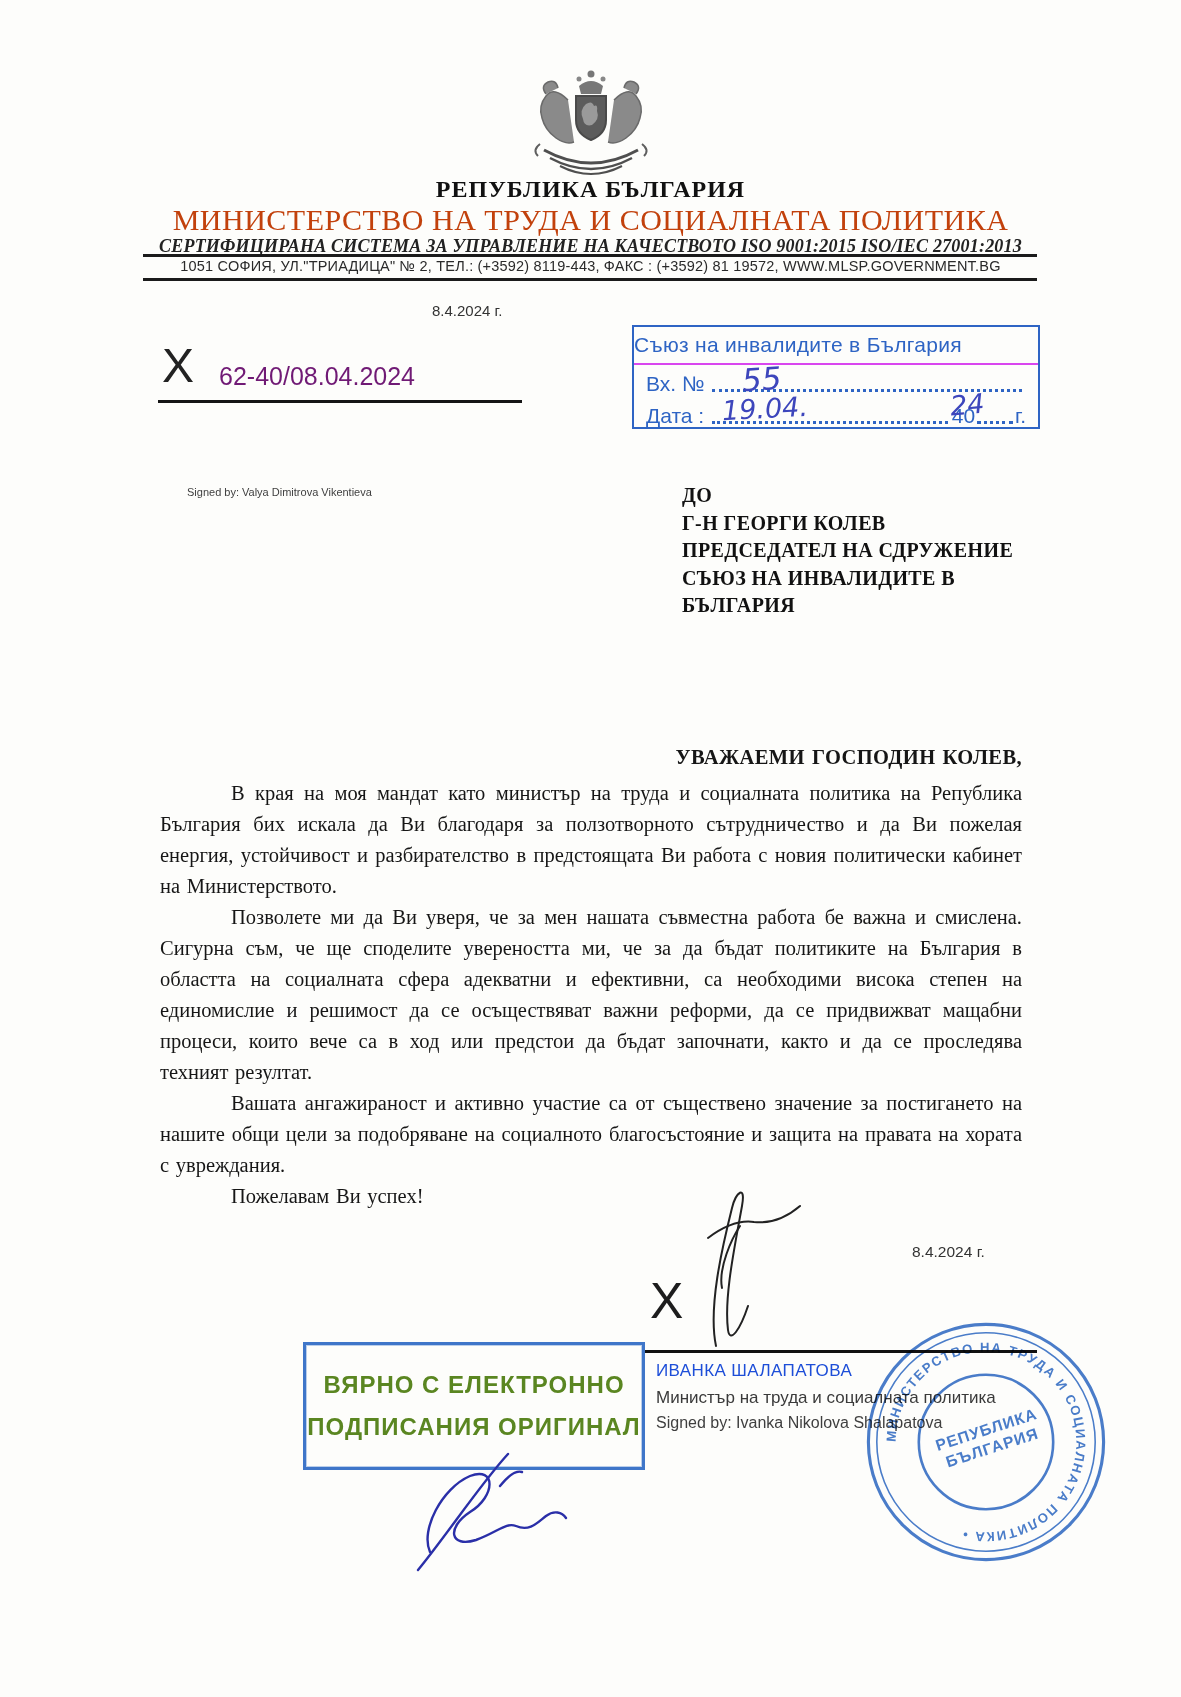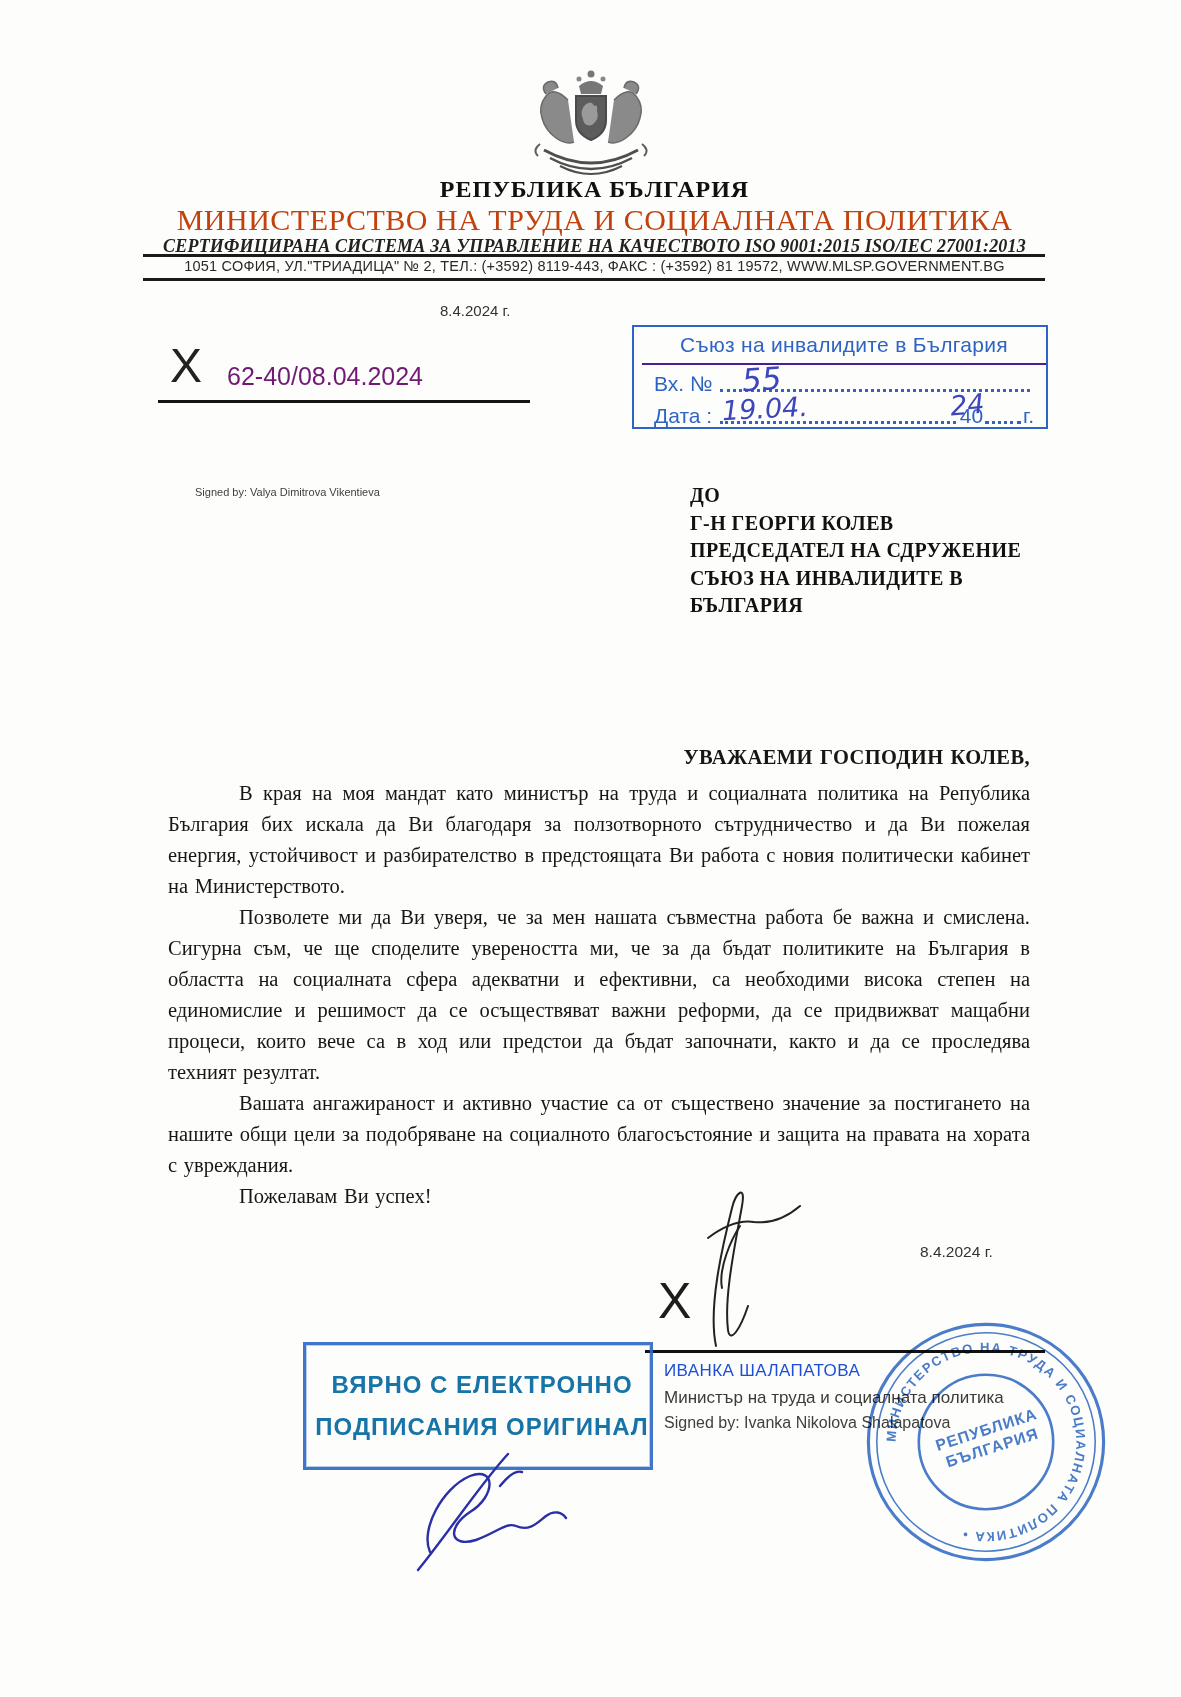--- a/index.html
+++ b/index.html
@@ -1,39 +1,39 @@
 <!DOCTYPE html>
 <html><head>
 <meta charset="utf-8">
 <style>
   html,body{margin:0;padding:0;background:#9a9a9a;}
   .page{
     position:relative;width:1181px;height:1697px;margin:0 auto;
     background:#fdfdfb;overflow:hidden;
     font-family:"Liberation Serif",serif;color:#1c1c1c;
   }
-  .abs{position:absolute;padding-left:8px;}
+  .abs{position:absolute;}
   .center{left:0;right:0;text-align:center;}
   .sans{font-family:"Liberation Sans",sans-serif;}
 
   
   .h-republic{top:176px;font-size:24px;font-weight:bold;letter-spacing:1px;color:#111;}
   .h-ministry{top:203px;font-size:30px;font-weight:normal;letter-spacing:.5px;color:#c2410c;}
   .h-cert{top:236px;font-size:18px;font-style:italic;font-weight:bold;color:#222;letter-spacing:.2px;}
   .rule{left:143px;width:894px;background:#1b1b1b;}
   .rule1{top:254px;height:3px;}
   .rule2{top:278px;height:3px;}
   .h-addr{top:258px;font-size:14.5px;color:#2a2a2a;letter-spacing:.2px;}
 
   .date-top{left:432px;top:302px;font-size:15px;color:#333;}
 
   
   .in-stamp{left:632px;top:325px;width:404px;height:100px;border:2px solid #2e64c4;
     color:#2e64c4;background:rgba(255,255,255,.0);}
-  .in-stamp .title{height:36px;line-height:36px;text-align:center;border-bottom:2px solid #4c1d95;
+  .in-stamp .title{height:36px;line-height:36px;text-align:left;border-bottom:2px solid #d946ef;
     font-size:21px;letter-spacing:.3px;}
   .in-row{display:flex;align-items:flex-end;margin:6px 12px 0 12px;font-size:21px;line-height:26px;}
   .leader{flex:1;border-bottom:3px dotted #2e64c4;margin:0 4px 5px 8px;height:1px;}
   .leader.short{flex:0 0 36px;margin:0 2px 5px 2px;}
   .hand{position:absolute;font-family:"DejaVu Sans",sans-serif;font-style:italic;color:#3d46bc;}
   .hand-55{left:108px;top:34px;font-size:31px;transform:rotate(-4deg);}
   .hand-1904{left:88px;top:66px;font-size:27px;transform:rotate(-3deg);}
   .hand-24{left:316px;top:62px;font-size:27px;transform:rotate(-5deg);}
 
   
@@ -57,21 +57,21 @@
   .date-bottom{left:912px;top:1243px;font-size:15.5px;color:#333;}
   .sig-x{left:650px;top:1272px;font-size:50px;font-family:"Liberation Sans",sans-serif;color:#1d1d1d;}
   .sig-line{left:645px;top:1350px;width:392px;height:3px;background:#111;}
   .sig-name{left:656px;top:1361px;font-size:17px;color:#1d4ed8;letter-spacing:.4px;}
   .sig-title{left:656px;top:1388px;font-size:17px;color:#3a3a3a;}
   .sig-signedby{left:656px;top:1414px;font-size:16px;color:#3f3f3f;}
 
   
   .certify-box{left:303px;top:1342px;width:336px;height:122px;border:3px solid #2f6bc5;
     box-shadow:inset 0 0 0 1px rgba(47,107,197,.35);display:flex;flex-direction:column;
-    justify-content:center;text-align:center;color:#0369a1;
+    justify-content:center;text-align:center;color:#4d7c0f;
     font-family:"Liberation Sans",sans-serif;font-weight:bold;font-size:24px;
     letter-spacing:1px;line-height:42px;opacity:.92;}
 
   .svg-abs{position:absolute;}
   .round-stamp{left:860px;top:1316px;mix-blend-mode:multiply;opacity:.92;}
 </style>
 </head>
 <body>
 
 <div class="page">

